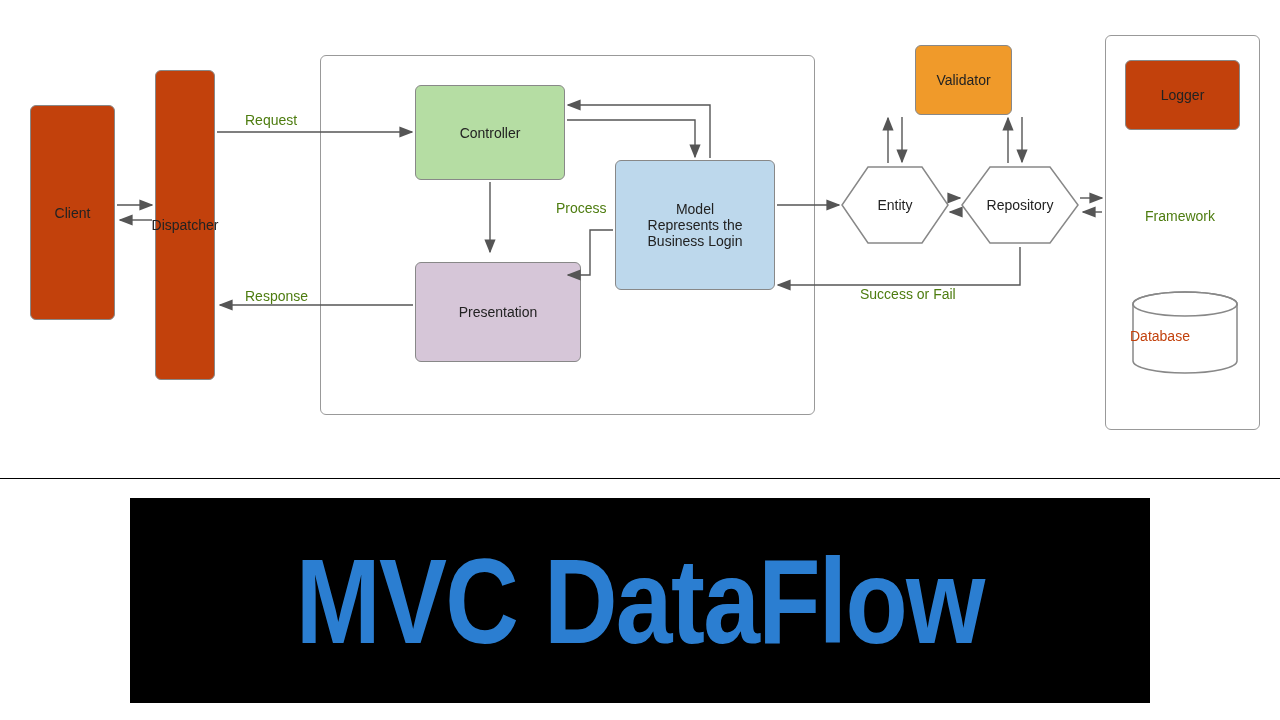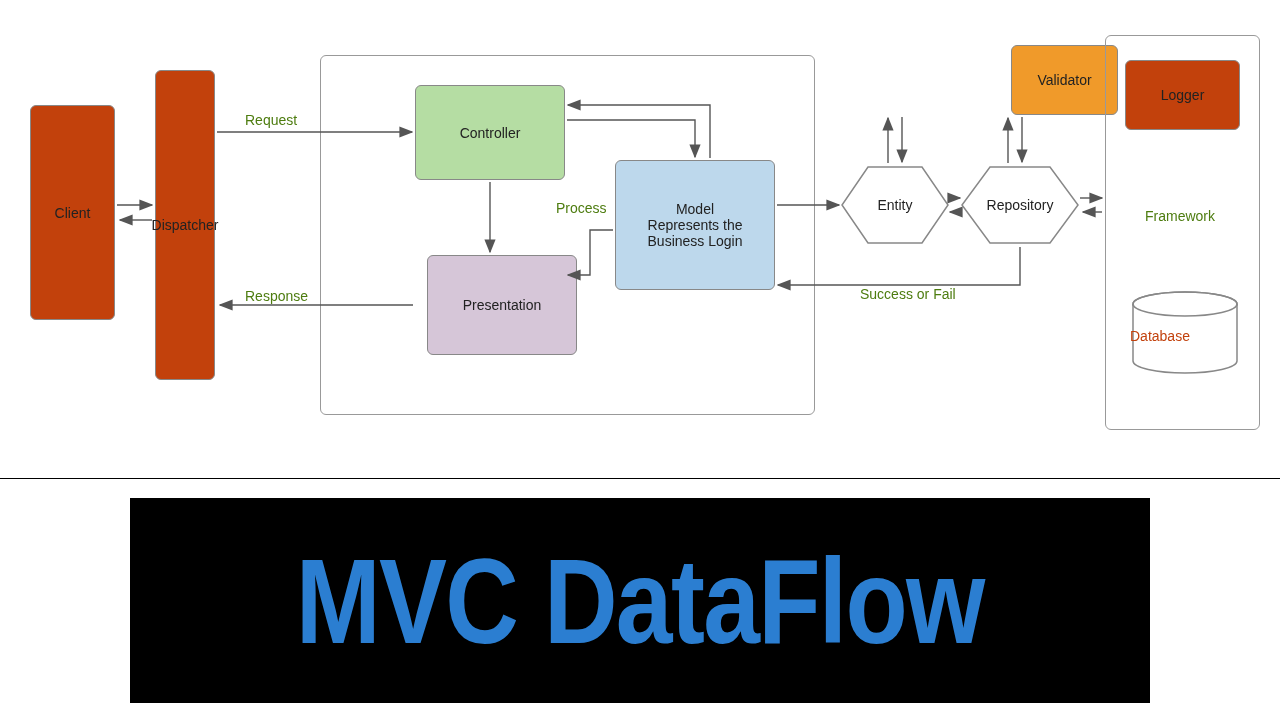--- a/index.html
+++ b/index.html
@@ -107,32 +107,32 @@
   <div class="box plain" style="left:155px; top:70px; width:60px; height:310px;">
     <span>Dispatcher</span>
   </div>
 
   <div class="container-box" style="left:320px; top:55px; width:495px; height:360px;"></div>
 
   <div class="box controller" style="left:415px; top:85px; width:150px; height:95px;">
     <span>Controller</span>
   </div>
 
-  <div class="box presentation" style="left:415px; top:255px; width:150px; height:100px;margin-left:12px;">
+  <div class="box presentation" style="left:415px; top:262px; width:166px; height:100px;">
     <span>Presentation</span>
   </div>
 
   <div class="box model" style="left:615px; top:160px; width:160px; height:130px; white-space: pre-line;">
     <span>Model
 Represents the
 Business Login</span>
   </div>
 
 
-  <div class="box validator" style="left:1011px; top:45px; width:107px; height:70px;">
+  <div class="box validator" style="left:915px; top:45px; width:97px; height:70px;">
     <span>Validator</span>
   </div>
 
   <div class="hex" style="left:840px; top:165px; width:110px; height:80px;">
     <svg width="110" height="80" viewBox="0 0 110 80">
       <polygon points="28,2 82,2 108,40 82,78 28,78 2,40" fill="#fff" stroke="#888" stroke-width="1.5"></polygon>
     </svg>
     <span>Entity</span>
   </div>
 

